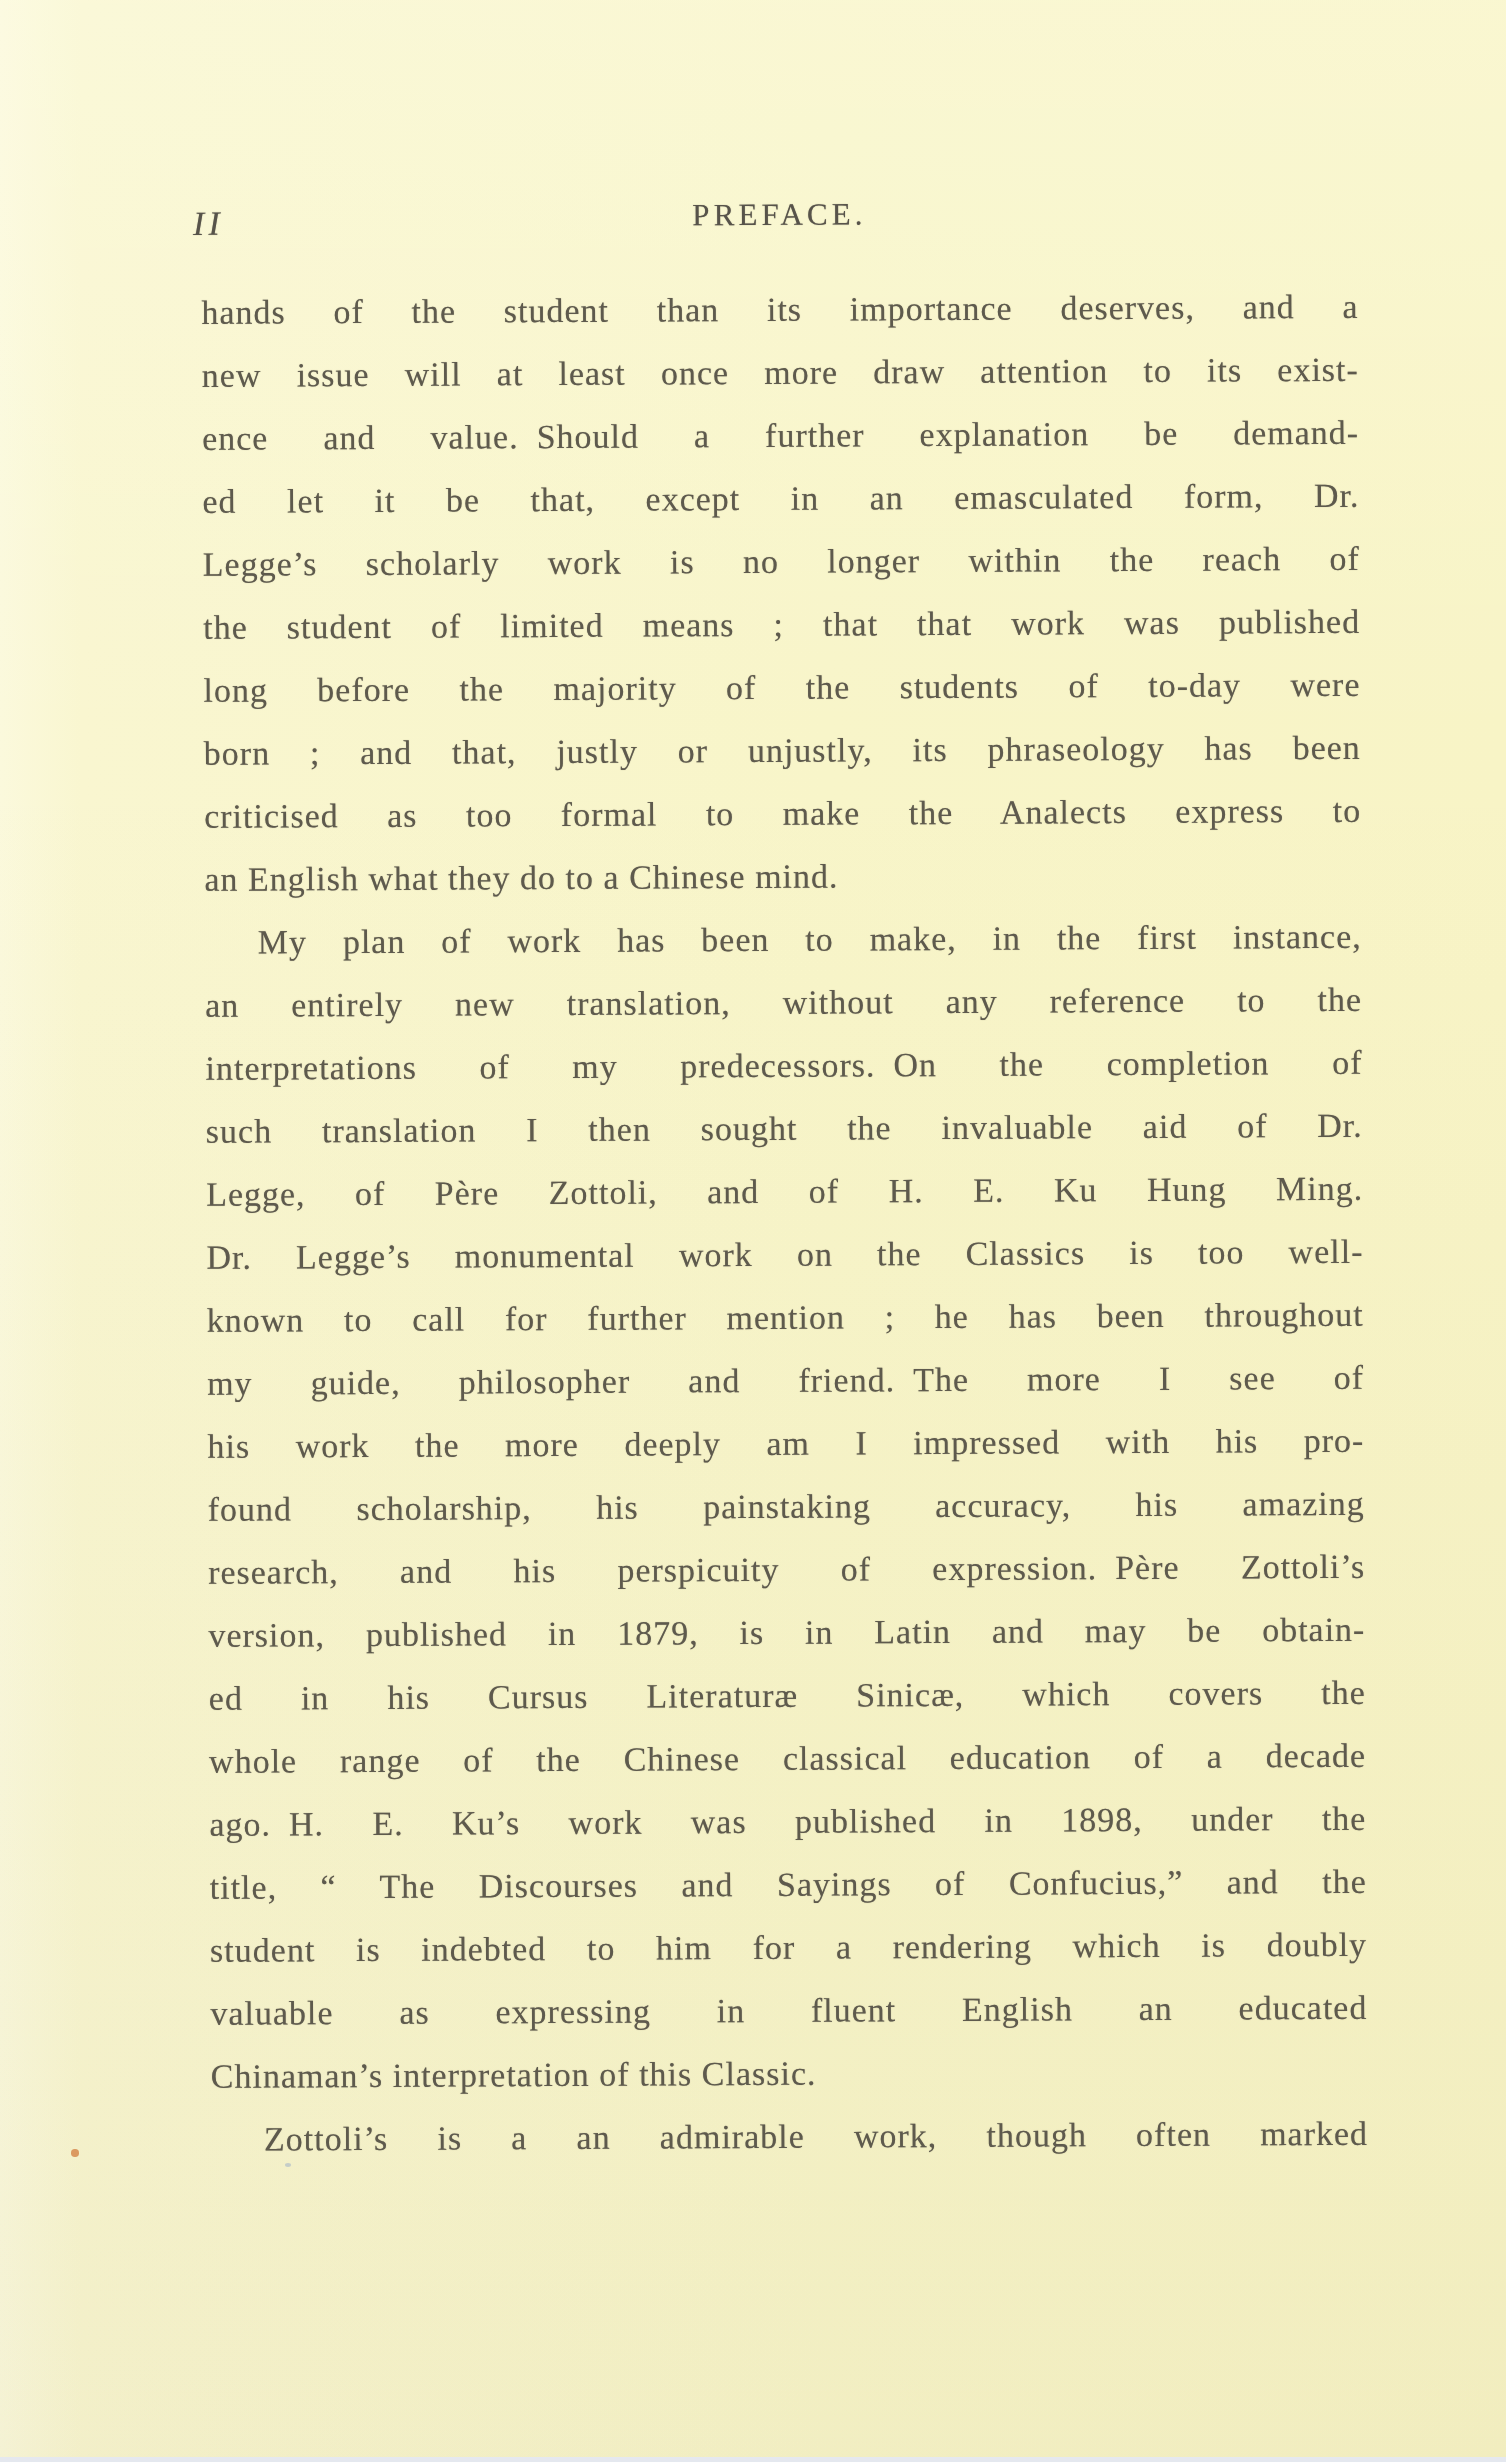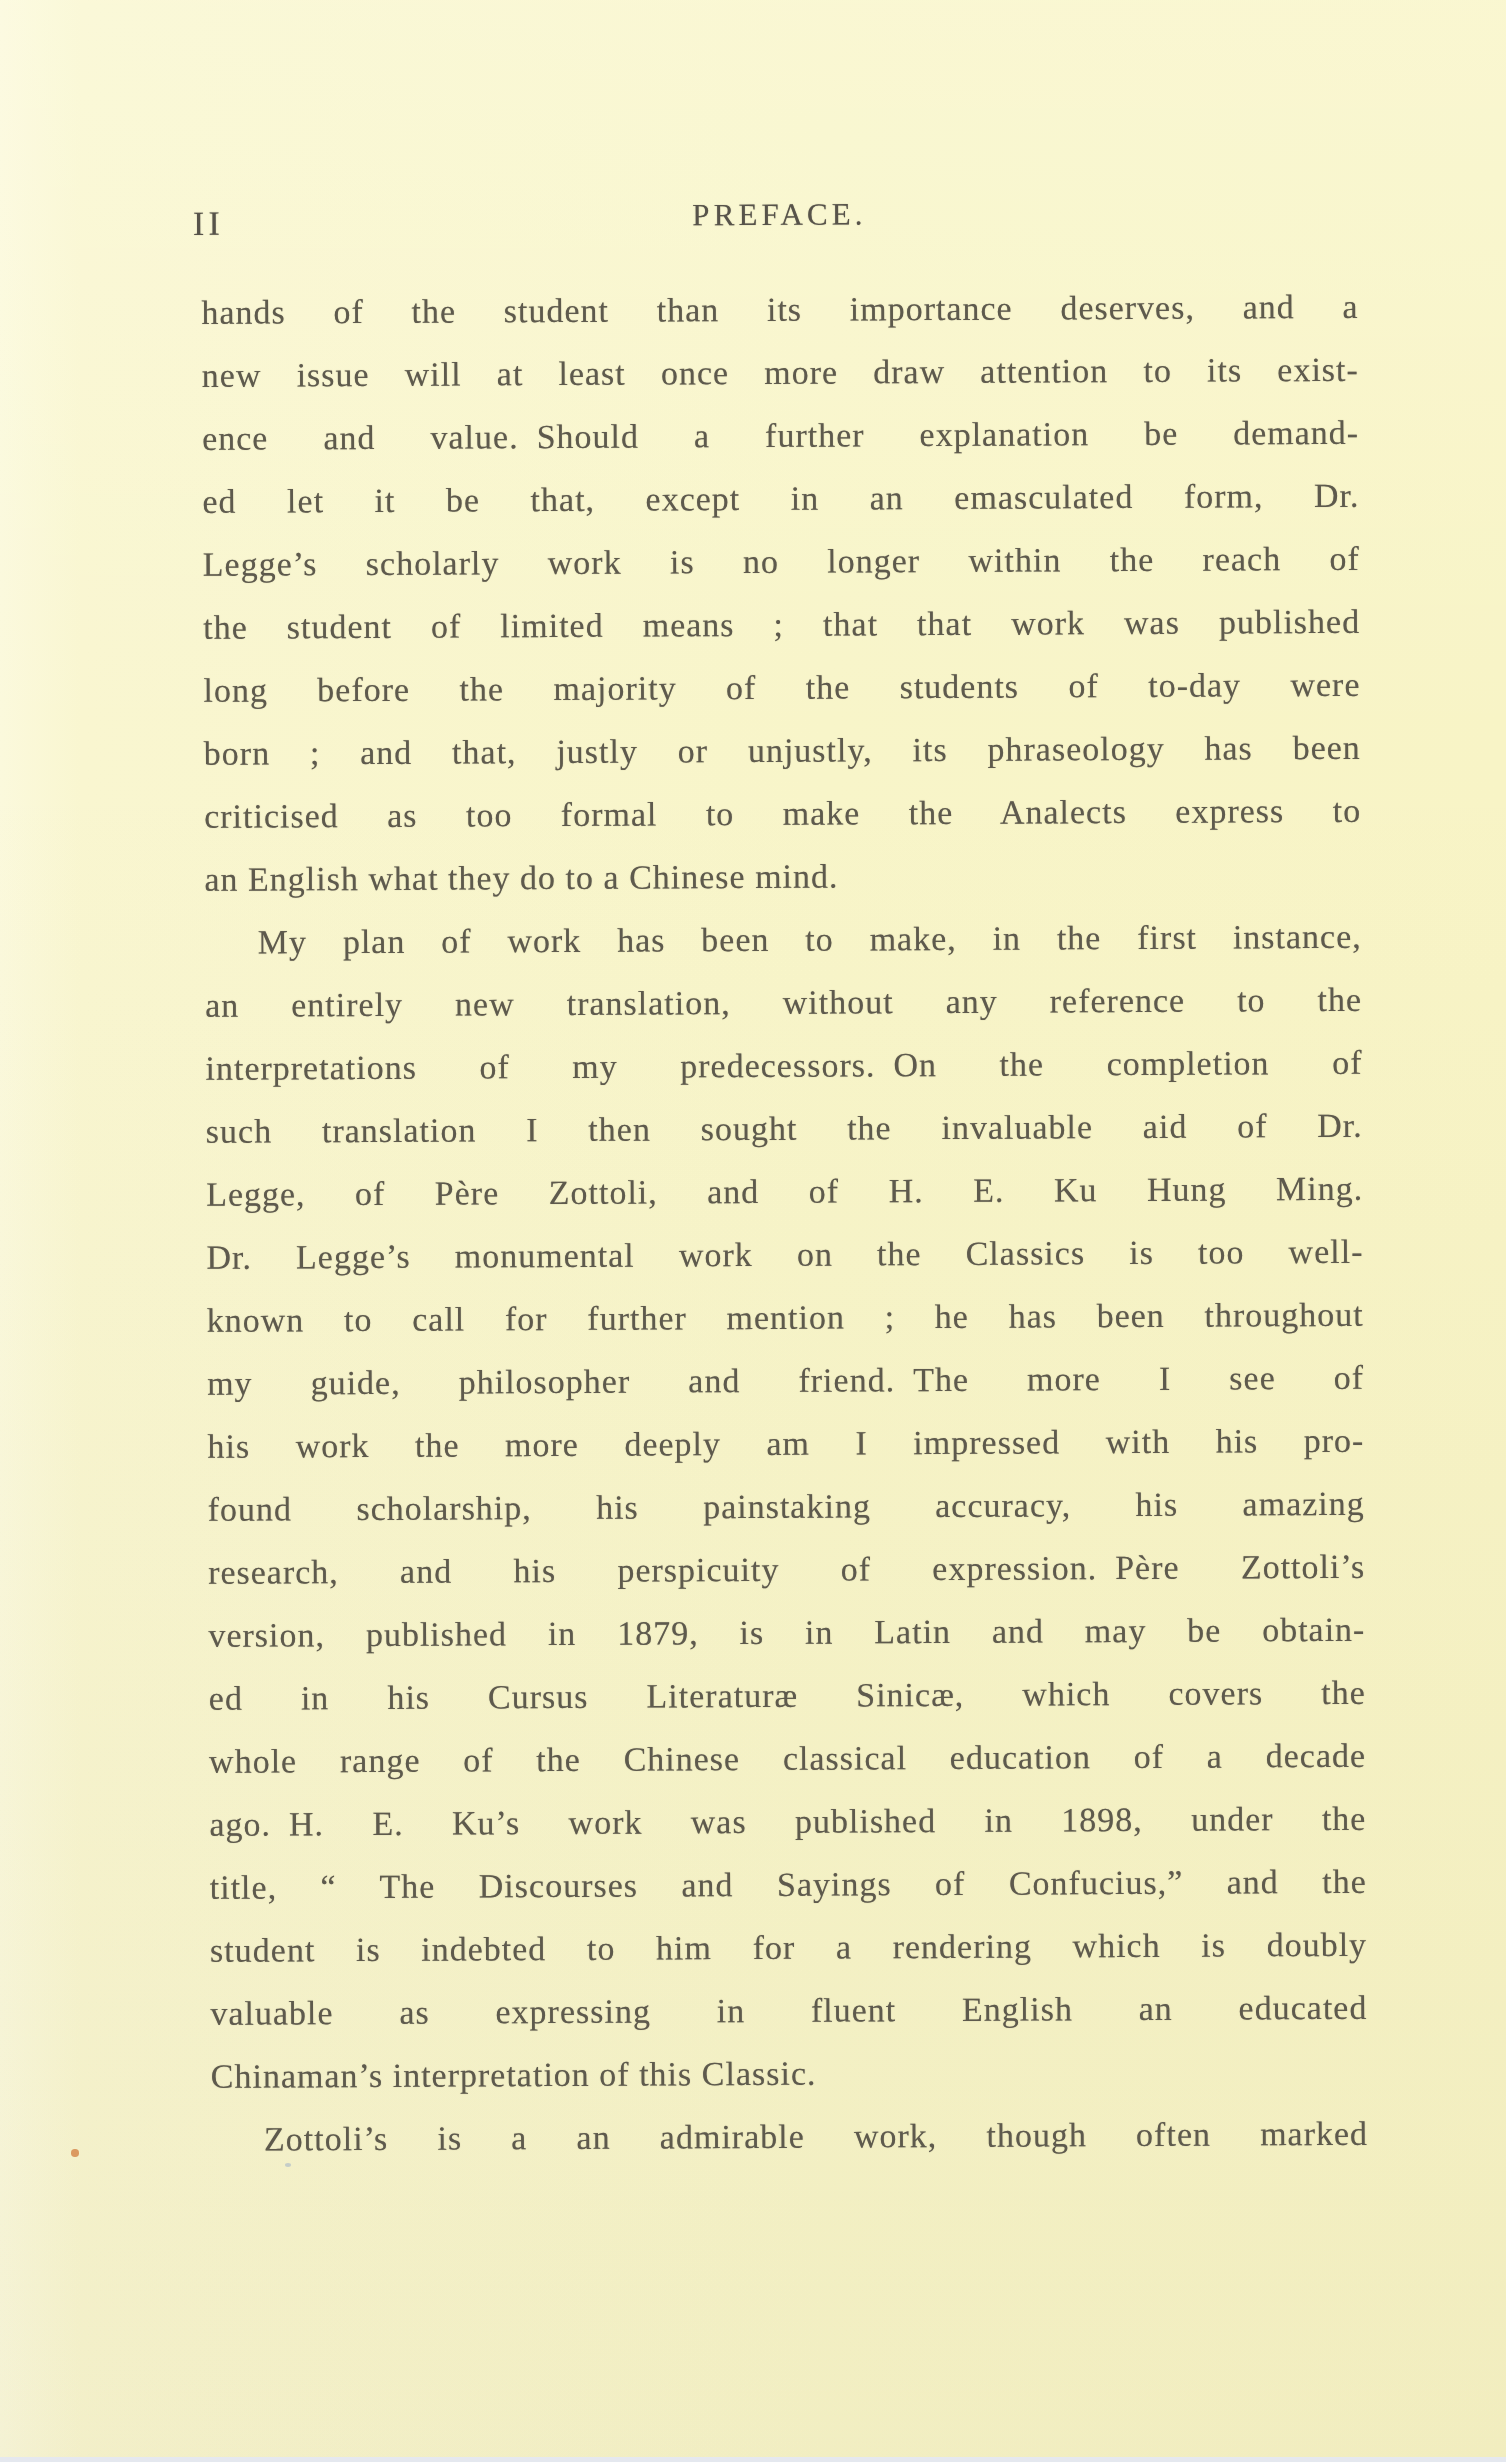--- a/index.html
+++ b/index.html
@@ -23,20 +23,21 @@
     transform-origin:50% 40%;
     color:#5e5a4d;
   }
   .pagenum{
     position:absolute;
     left:197px;top:202px;
     font-size:34px;
     letter-spacing:4.1px;
     color:#57534a;
     text-shadow:0 0 1px rgba(90,86,74,.6);
+    font-style:italic;
   }
   .header{
     position:absolute;
     left:205px;top:197px;width:1157px;
     text-align:center;
     font-size:31px;
     letter-spacing:4.1px;
     color:#57534a;
     text-shadow:0 0 1px rgba(90,86,74,.6);
   }

